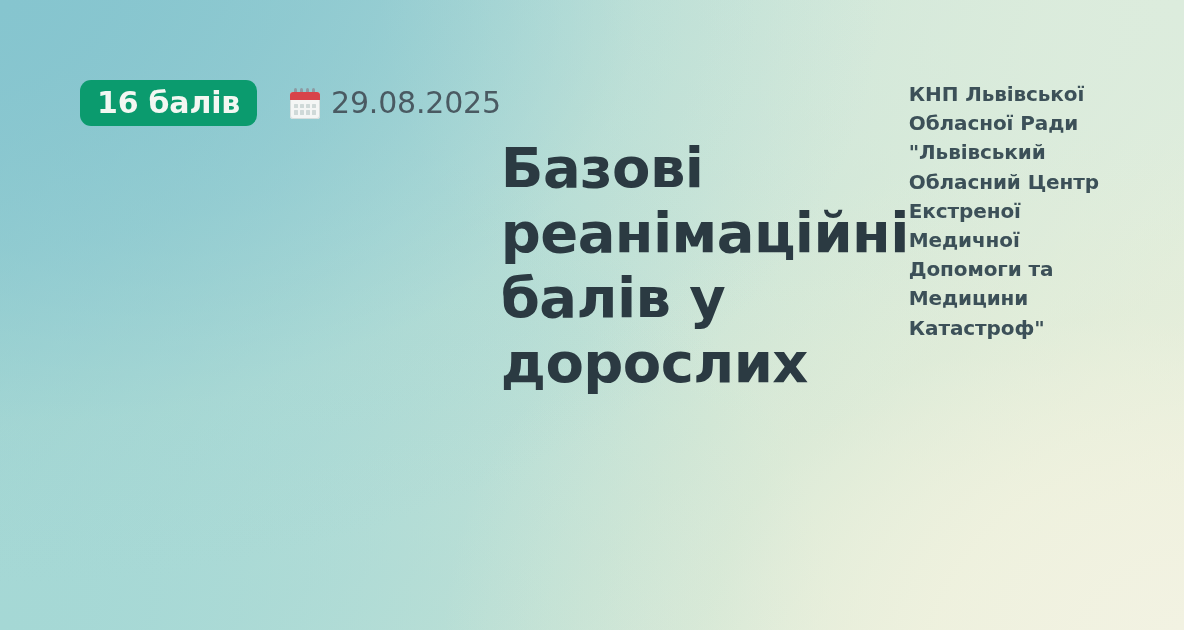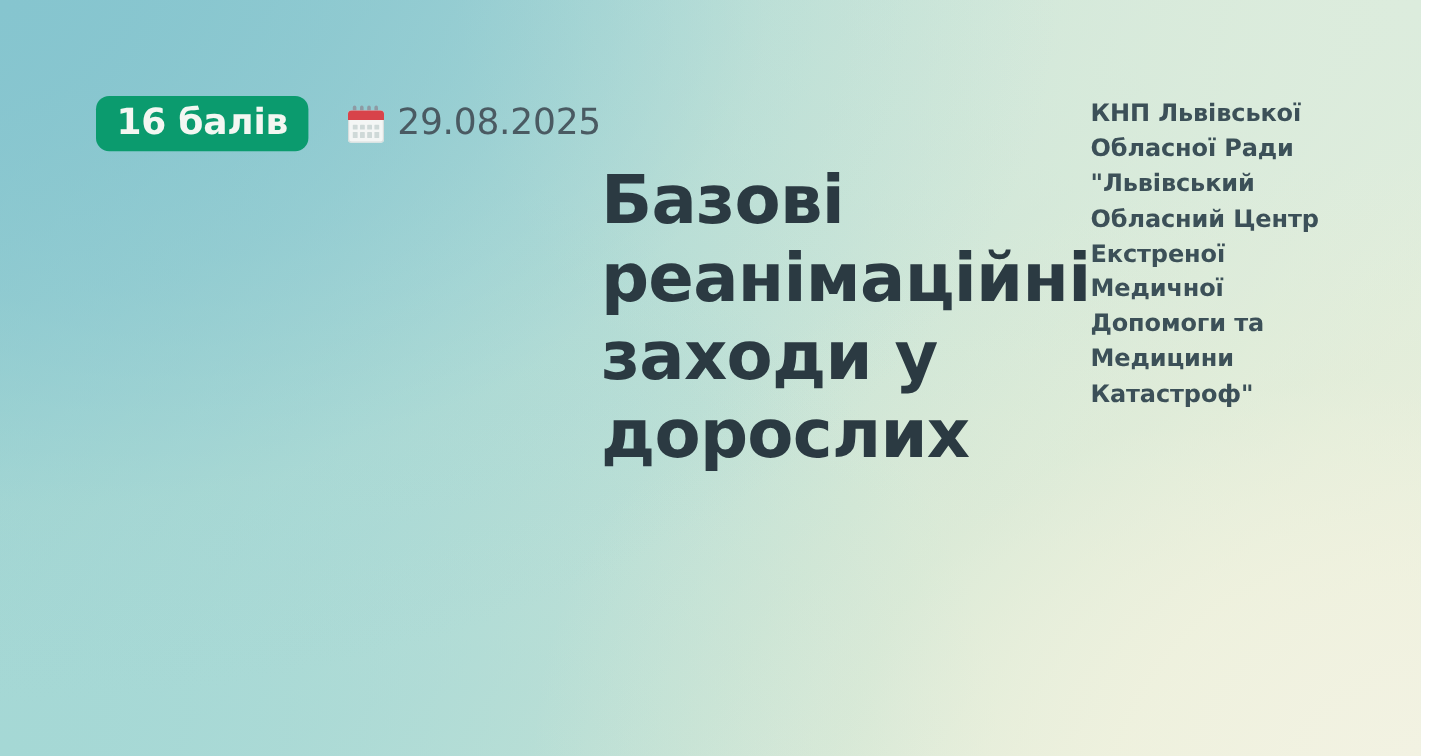--- a/index.html
+++ b/index.html
@@ -206,19 +206,19 @@
             <span></span>
             <span></span>
         </span>
       </span>
       <span class="meta-text">29.08.2025</span>
     </div>
 
 
   </div>
 
-  <h1 class="title">Базові реанімаційні заходи у дорослих</h1>
+  <h1 class="title">Базові реанімаційні балів у дорослих</h1>
 
   <div class="spacer"></div>
 
   <div class="footer">КНП Львівської Обласної Ради "Львівський Обласний Центр Екстреної Медичної Допомоги та Медицини Катастроф"</div>
 
 </div>
 
 </body></html>

